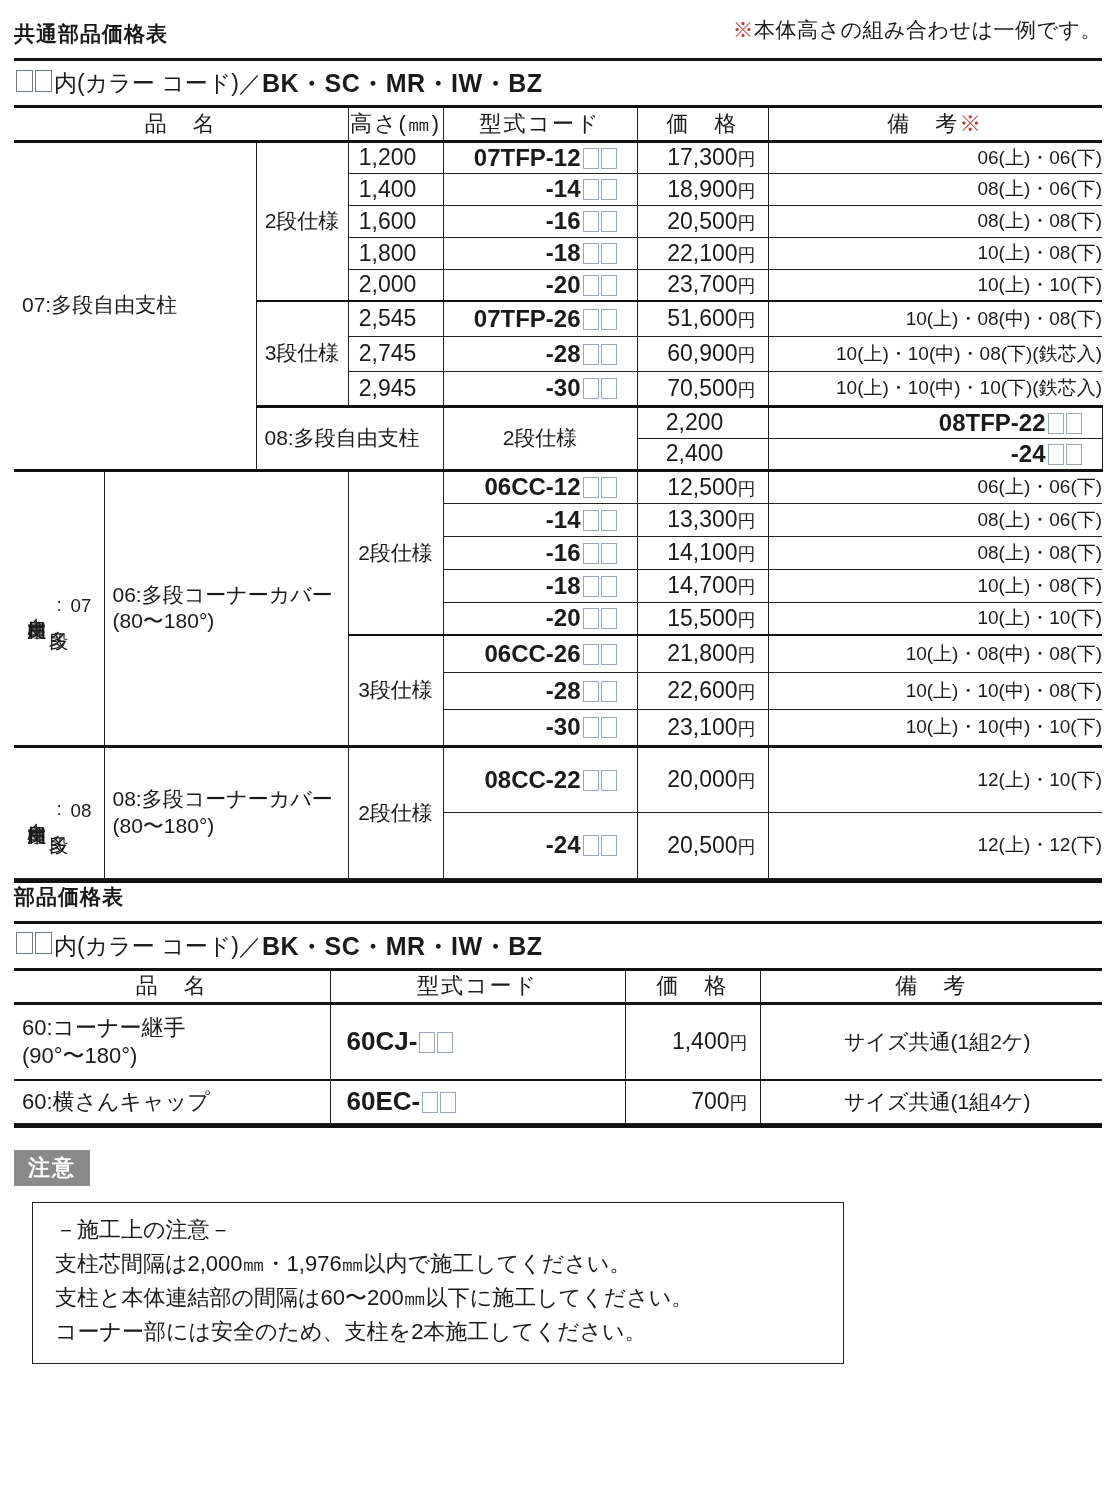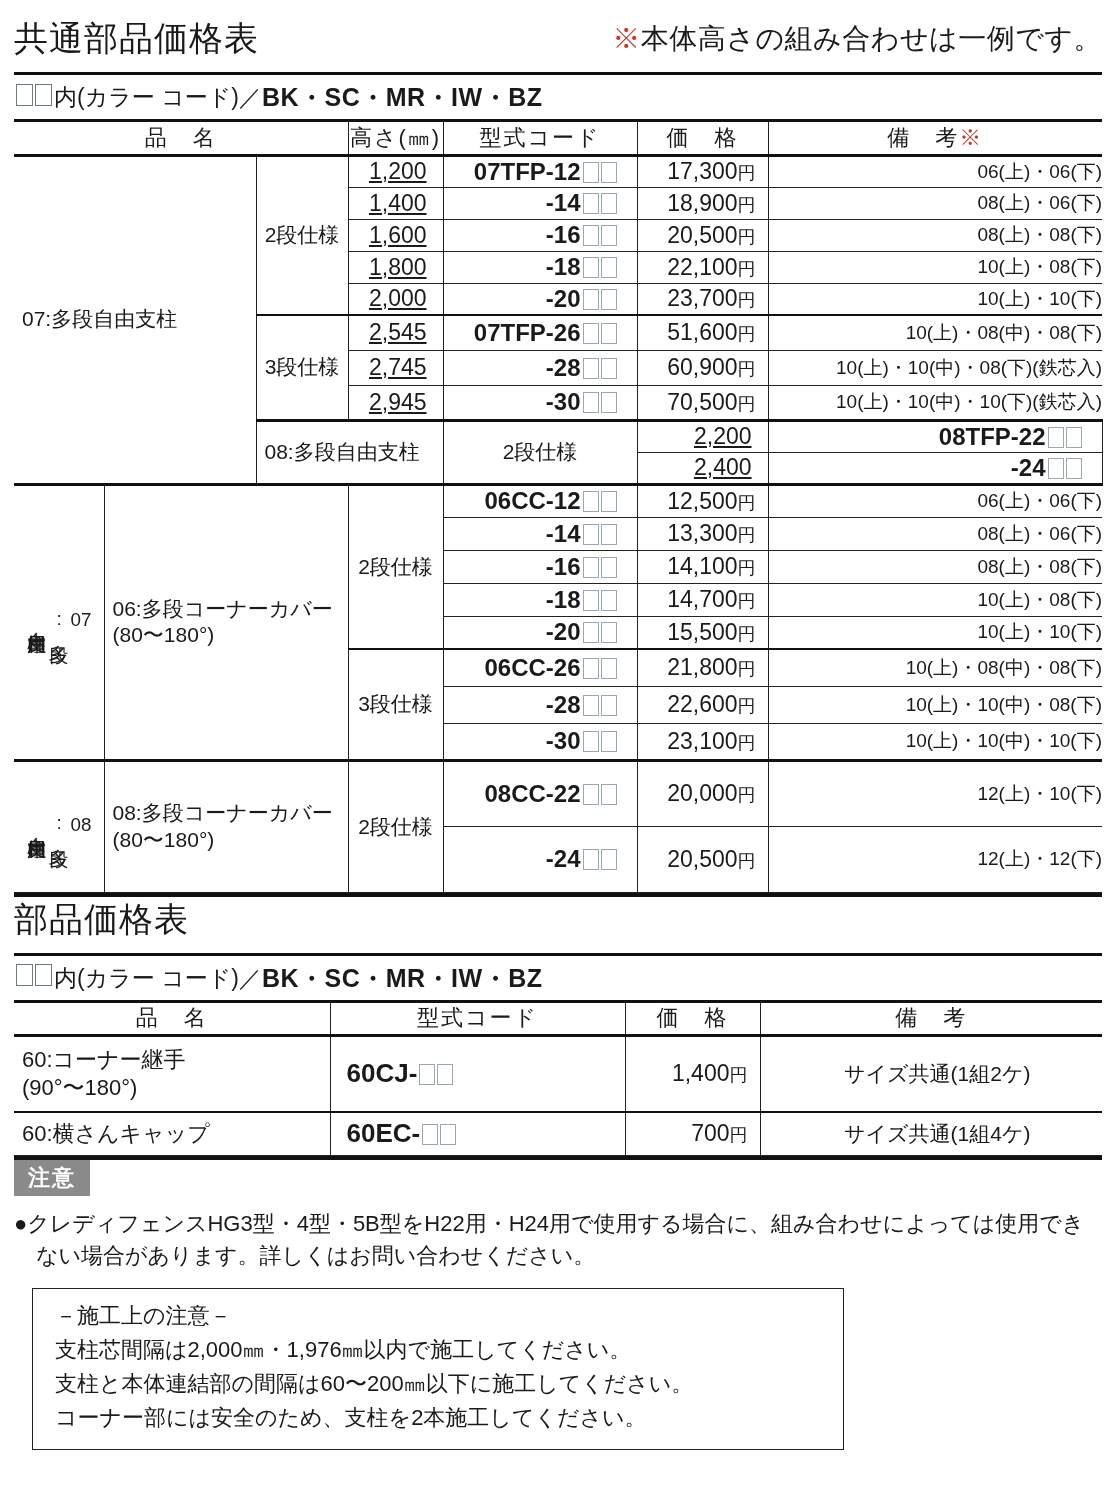--- a/index.html
+++ b/index.html
@@ -8,22 +8,22 @@
     width:1116px; height:1508px;
     font-family:"Liberation Sans", sans-serif;
     color:#1a1a1a;
     padding:16px 14px 0 14px;
     overflow:hidden;
   }
   .red { color:#c13b31; }
 
   
   .titlebar { display:flex; justify-content:space-between; align-items:flex-end; margin-bottom:10px; }
-  .h1 { font-size:34px; font-weight:normal; letter-spacing:1px; }
-  .topnote { font-size:28px; letter-spacing:0.5px; padding-bottom:4px; }
+  .h1 { font-size:21px; font-weight:bold; letter-spacing:1px; }
+  .topnote { font-size:21px; letter-spacing:0.5px; padding-bottom:4px; }
 
   
   .band {
     border-top:3px solid #111; border-bottom:3px solid #111;
     padding:6px 2px 5px 2px; font-size:23px; display:flex; align-items:center;
   }
   .band b { font-size:25px; letter-spacing:0.5px; }
   .sqd {
     display:inline-block; width:17px; height:22px;
     border:1.5px solid #6e7a86; margin-right:2px;
@@ -38,21 +38,21 @@
   tr td:last-child { border-right:none; }
   .hdr td { border-top:none; border-bottom:3px solid #111; height:33px; text-align:center; font-size:22px; letter-spacing:2px; }
   tr.thick td { border-top:3px solid #111; }
   tr.mid td { border-top:2.5px solid #111; }
 
   tr.r32 { height:32px; } tr.r35 { height:35px; } tr.r33 { height:33px; }
   tr.r37 { height:37px; } tr.r66 { height:66px; } tr.r76 { height:76px; } tr.r44 { height:44px; }
 
   td.gname { text-align:left; padding-left:8px; font-size:21px; line-height:1.25; }
   td.spec  { text-align:center; font-size:21px; }
-  td.h     { text-align:right; padding-right:16px; font-size:23px;text-decoration:underline; }
+  td.h     { text-align:center; padding-right:16px; font-size:23px; }
   td.model { text-align:right; padding-right:20px; font-weight:bold; font-size:24px; white-space:nowrap; }
   td.model .boxes i, td.model2 .boxes i {
     display:inline-block; width:16px; height:21px;
     border:1.5px solid #9aa7b8; margin-left:2px; vertical-align:-3px;
   }
   td.price { text-align:right; padding-right:12px; font-weight:normal; font-size:23px; white-space:nowrap; }
   td.price .yen { font-size:18px; }
   td.remark { text-align:right; font-size:19px; white-space:nowrap; }
 
   td.vcell { text-align:center; }
@@ -72,21 +72,21 @@
   }
   .bullets { margin-top:12px; font-size:22px; line-height:1.45; }
   .bullets div { padding-left:1em; text-indent:-1em; margin-bottom:4px; }
 
   .cbox {
     margin:16px 0 0 18px; width:812px;
     border:1.5px solid #222; padding:10px 22px 14px 22px;
     font-size:22px; line-height:1.55;
   }
 
-  .sect { }
+  .sect { margin-top:22px; }
   .sect2 { }
 </style>
 </head>
 <body>
 
 <div class="titlebar">
   <div class="h1">共通部品価格表</div>
   <div class="topnote"><span class="red">※</span><span>本体高さの組み合わせは一例です。</span></div>
 </div>
 
@@ -304,21 +304,20 @@
     <td class="price"><span>700</span><span class="yen">円</span></td>
     <td class="remark2">サイズ共通(1組4ケ)</td>
   </tr>
 </tbody>
     </table>
 </div>
 
 <div class="sect">
   <span class="badge">注意</span>
   <div class="bullets">
-    <div>●クレディフェンスHG3型・4型・5B型をH22用・H24用で使用する場合に、組み合わせによっては使用できない場合があります。詳しくはお問い合わせください。</div>
   </div>
 </div>
 
 <div class="cbox">
   <div>－施工上の注意－</div>
   <div>支柱芯間隔は2,000㎜・1,976㎜以内で施工してください。</div>
   <div>支柱と本体連結部の間隔は60〜200㎜以下に施工してください。</div>
   <div>コーナー部には安全のため、支柱を2本施工してください。</div>
 </div>
 

